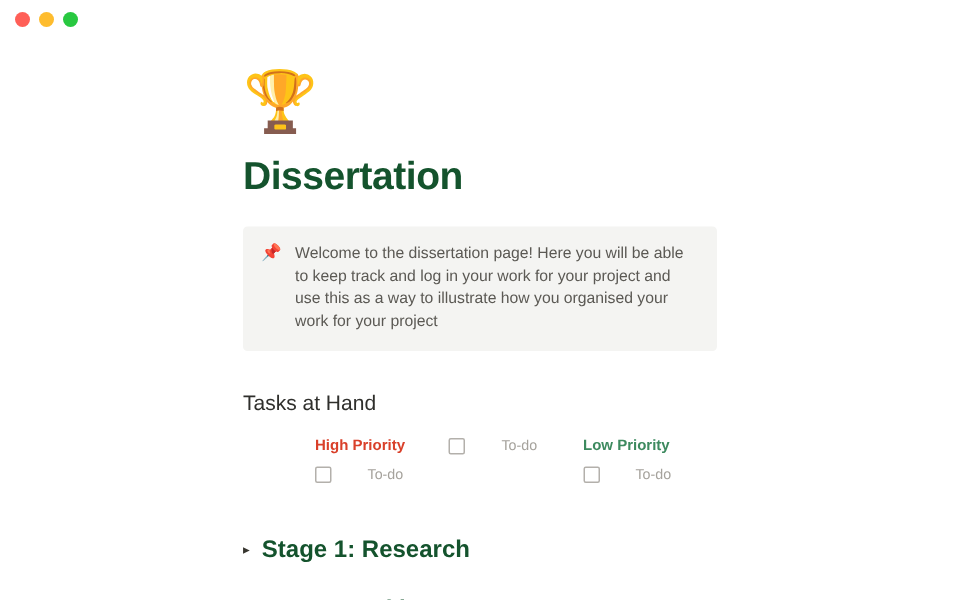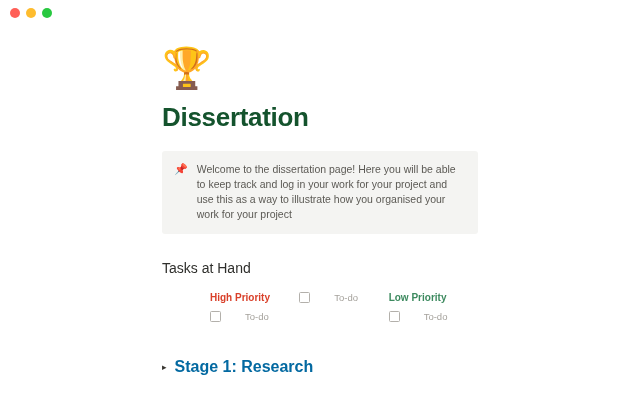--- a/index.html
+++ b/index.html
@@ -135,21 +135,21 @@
   }
   .toggle-arrow {
     font-size: 9px;
     color: #37352f;
     transform: translateY(-2px);
     flex: none;
   }
   .toggle-title {
     font-size: 16px;
     font-weight: bold;
-    color: #0369a1;
+    color: #14532d;
   }
 </style>
 </head>
 <body>
 
 <div class="window">
 
   <div class="titlebar">
     <div class="traffic">
       <span class="dot red"></span>

